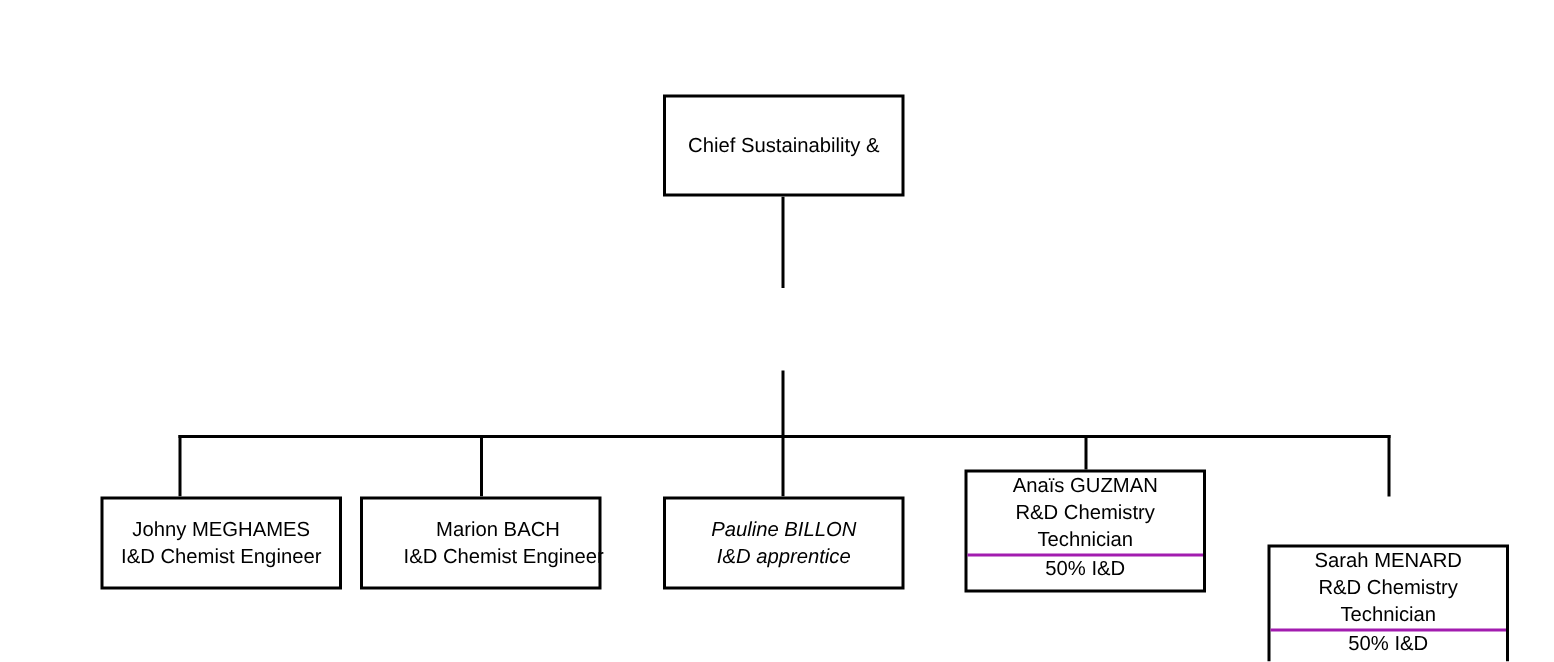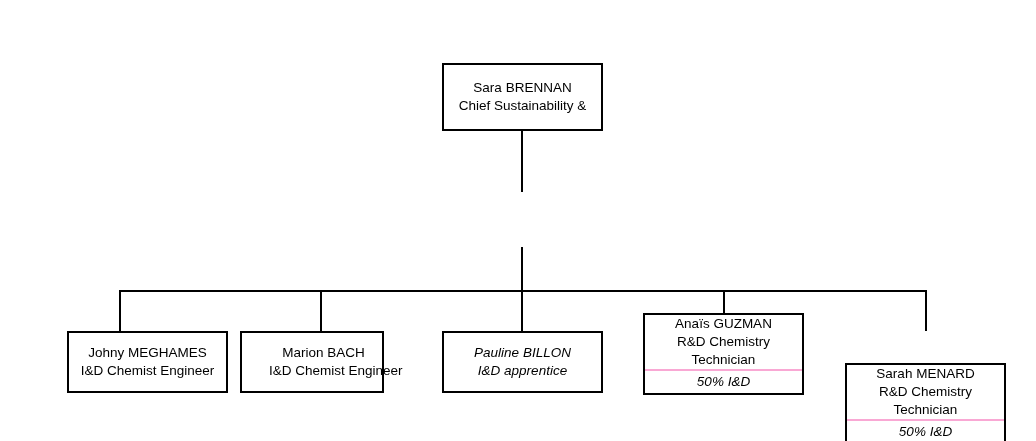--- a/index.html
+++ b/index.html
@@ -41,26 +41,24 @@
     display: block;
     width: 100%;
     text-align: center;
     font-size: 13.5px;
     line-height: 18px;
     white-space: nowrap;
     color: #000000;
   }
   .node-subbox {
     flex: 0 0 auto;
-    border-top: 2px solid #f9a8d4;
+    border-top: 2px solid #a21caf;
     display: flex;
-    align-items: center;
     justify-content: center;
     height: 22px;
-    font-style: italic;
   }
   .node-subbox .node-line {
     font-size: 13.5px;
     line-height: 16px;
   }
   
   .conn {
     position: absolute;
     background: #000000;
   }
@@ -79,34 +77,33 @@
   <div class="conn conn-h" style="left:119px; top:290px; width:808px;"></div>
 
   <div class="conn conn-v" style="left:119px; top:290px; height:41px;"></div>
   <div class="conn conn-v" style="left:320px; top:290px; height:41px;"></div>
   <div class="conn conn-v" style="left:521px; top:290px; height:41px;"></div>
   <div class="conn conn-v" style="left:723px; top:290px; height:41px;"></div>
   <div class="conn conn-v" style="left:925px; top:290px; height:41px;"></div>
 
   <div class="node" style="left:442px; top:63px; width:161px; height:68px;">
     <div class="node-body">
-      <span class="node-line">Sara BRENNAN</span>
       <span class="node-line">Chief Sustainability &amp;</span>
     </div>
   </div>
 
 
   <div class="node" style="left:39px; top:331px; width:161px; height:62px;margin-left:28px;">
     <div class="node-body">
       <span class="node-line">Johny MEGHAMES</span>
       <span class="node-line">I&amp;D Chemist Engineer</span>
     </div>
   </div>
 
-  <div class="node" style="left:240px; top:331px; width:144px; height:62px;padding-left:23px;">
+  <div class="node" style="left:240px; top:331px; width:161px; height:62px;padding-left:23px;">
     <div class="node-body">
       <span class="node-line">Marion BACH</span>
       <span class="node-line">I&amp;D Chemist Engineer</span>
     </div>
   </div>
 
   <div class="node" style="left:442px; top:331px; width:161px; height:62px;font-style:italic;">
     <div class="node-body">
       <span class="node-line">Pauline BILLON</span>
       <span class="node-line">I&amp;D apprentice</span>

